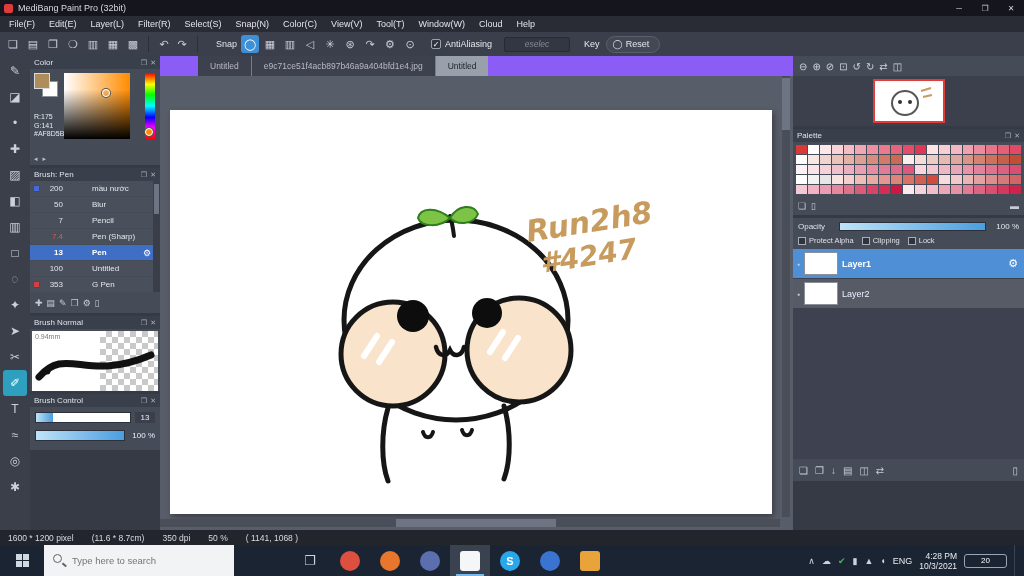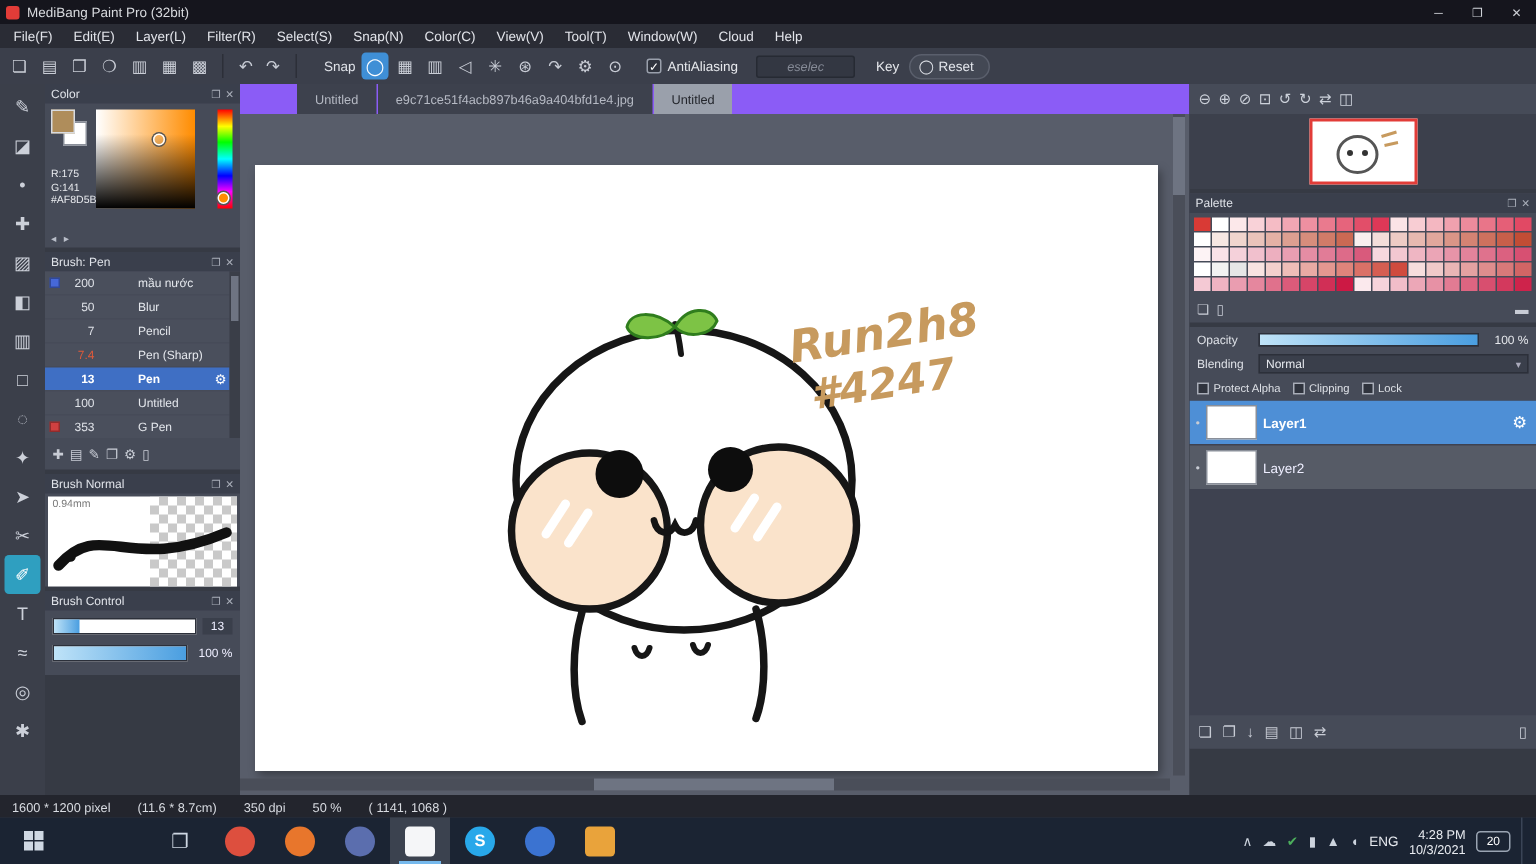--- a/index.html
+++ b/index.html
@@ -145,21 +145,21 @@
   .tapp{width:40px;height:31px;display:flex;align-items:center;justify-content:center;position:relative;}
   .tapp-active{background:rgba(255,255,255,.14);}
   .tapp-active::after{content:"";position:absolute;left:6px;right:6px;bottom:0;height:2px;background:#76b9ed;}
   .tapp-c{width:20px;height:20px;border-radius:50%;display:flex;align-items:center;justify-content:center;font-size:11px;color:#fff;font-weight:bold;}
   .tapp-sq{width:20px;height:20px;border-radius:3px;}
   .tapp-g{font-size:13px;color:#cdd6e2;}
   .tray{margin-left:auto;display:flex;align-items:center;gap:7px;padding-right:6px;}
   .tray-ico{font-size:9px;color:#ccd3dd;}
   .lang{font-size:9px;color:#e8ebf0;}
   .clock{text-align:right;font-size:8.5px;line-height:10px;color:#e8ebf0;}
-  .tb-badge{min-width:17px;height:14px;border:1px solid #9aa4b2;border-radius:3px;display:flex;align-items:center;justify-content:center;font-size:8px;color:#fff;padding:0 6px;}
+  .tb-badge{min-width:17px;height:14px;border:1px solid #9aa4b2;border-radius:3px;display:flex;align-items:center;justify-content:center;font-size:8px;color:#fff;padding:0 16px;}
   .show-desktop{width:4px;height:31px;border-left:1px solid #3a4456;}
 </style>
 </head>
 <body>
 
 <div id="app">
 
   <div class="titlebar">
     <span class="app-ico"></span>
     <span class="title-text">MediBang Paint Pro (32bit)</span>
@@ -551,27 +551,20 @@
 
     <div class="panel" style="margin-bottom:0;">
       <div class="lp-controls">
         <div class="lp-row">
           <span class="lp-label">Opacity</span>
           <div class="lp-slider">
             <div class="lp-fill" style="width:100%"></div>
           </div>
           <span class="lp-val">100 %</span>
         </div>
-        <div class="lp-row">
-          <span class="lp-label">Blending</span>
-          <div class="blend-select">
-            <span>Normal</span>
-            <span class="dd">▾</span>
-          </div>
-        </div>
         <div class="lp-checks" id="layer-checks">
             <span class="lcheck">
               <span class="cbox"></span>
               <span class="clabel">Protect Alpha</span>
             </span>
             <span class="lcheck">
               <span class="cbox"></span>
               <span class="clabel">Clipping</span>
             </span>
             <span class="lcheck">
@@ -615,20 +608,24 @@
 
   <div class="taskbar">
     <div class="start">
       <span class="win-logo">
           <i></i>
           <i></i>
           <i></i>
           <i></i>
         </span>
     </div>
+    <div class="tsearch">
+      <span class="mag"></span>
+      <input class="ts-input" placeholder="Type here to search" style="">
+    </div>
     <div id="taskbar-apps">
         <div class="tapp">
           <span class="tapp-g">❐</span>
         </div>
         <div class="tapp">
           <span class="tapp-c" style="background: rgb(221, 79, 62);"></span>
         </div>
         <div class="tapp">
           <span class="tapp-c" style="background: rgb(232, 118, 44);"></span>
         </div>

